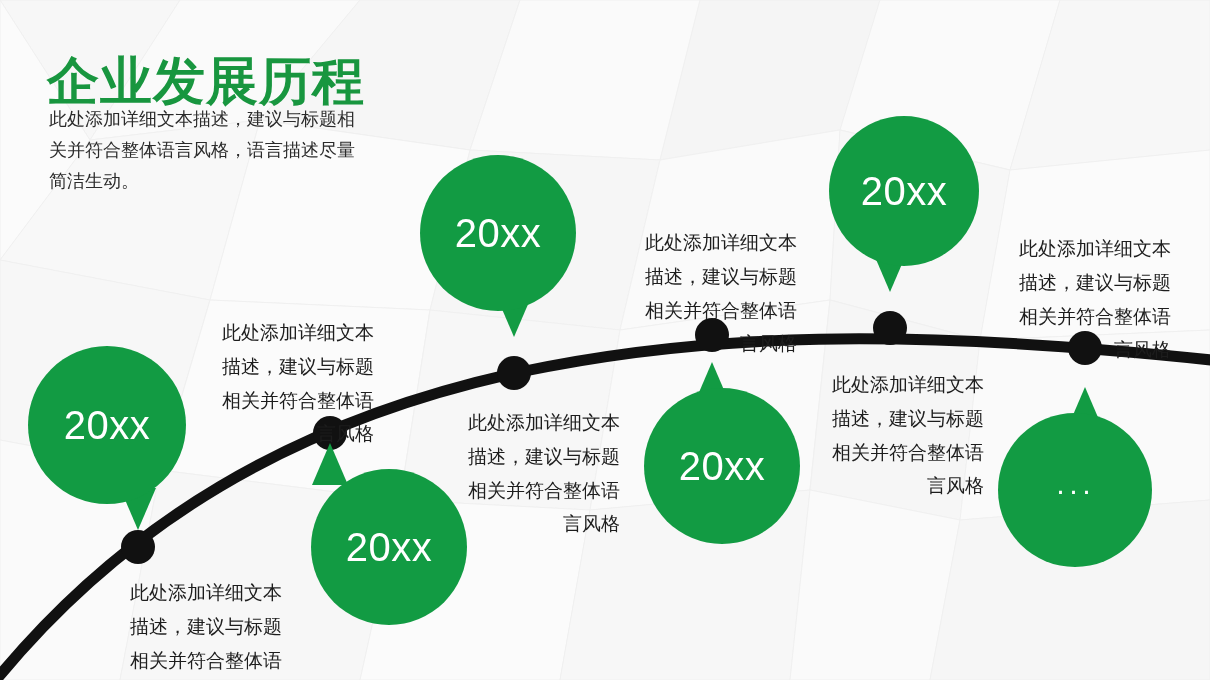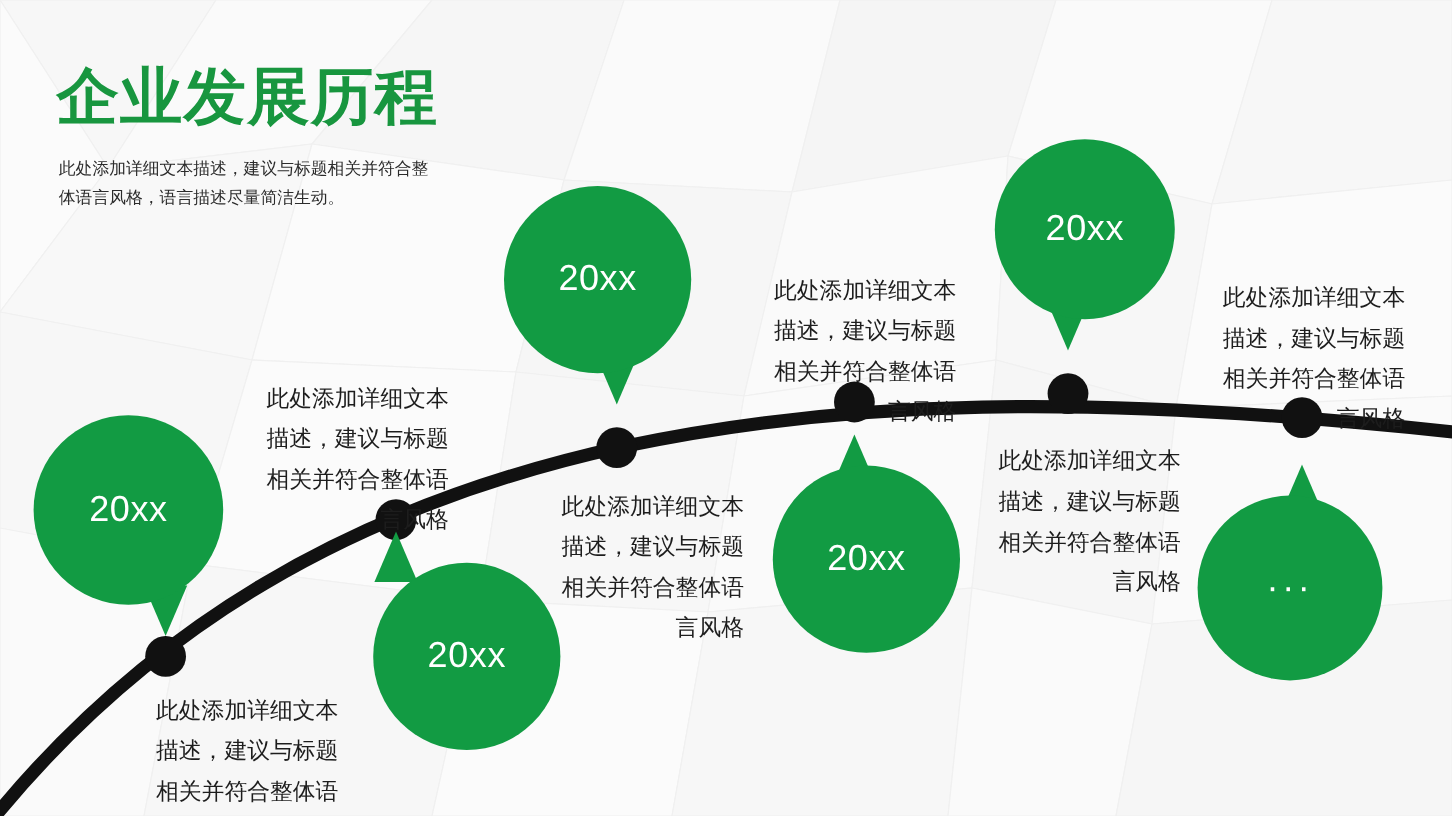--- a/index.html
+++ b/index.html
@@ -35,43 +35,43 @@
     font-size: 52px;
     font-weight: bold;
     color: #18963F;
     letter-spacing: 1px;
     line-height: 1.12;
     white-space: nowrap;
   }
   .subtitle {
     position: absolute;
     left: 49px;
-    top: 128px;
+    top: 104px;
     width: 320px;
-    font-size: 14px;
+    font-size: 18px;
     color: #2b2b2b;
     line-height: 1.72;
   }
   .desc {
     position: absolute;
     width: 152px;
     font-size: 19px;
     color: #1d1d1d;
     line-height: 1.78;
     text-align: right;
   }
   .bubble {
     position: absolute;
     border-radius: 50%;
     background: #129B43;
     display: flex;
     align-items: center;
     justify-content: center;
     color: #ffffff;
-    font-size: 30px;
+    font-size: 40px;
     font-weight: 400;
     letter-spacing: 0.5px;
   }
   .bubble.dots {
     font-size: 30px;
     letter-spacing: 3px;
   }
   .tail {
     position: absolute;
     width: 0;

